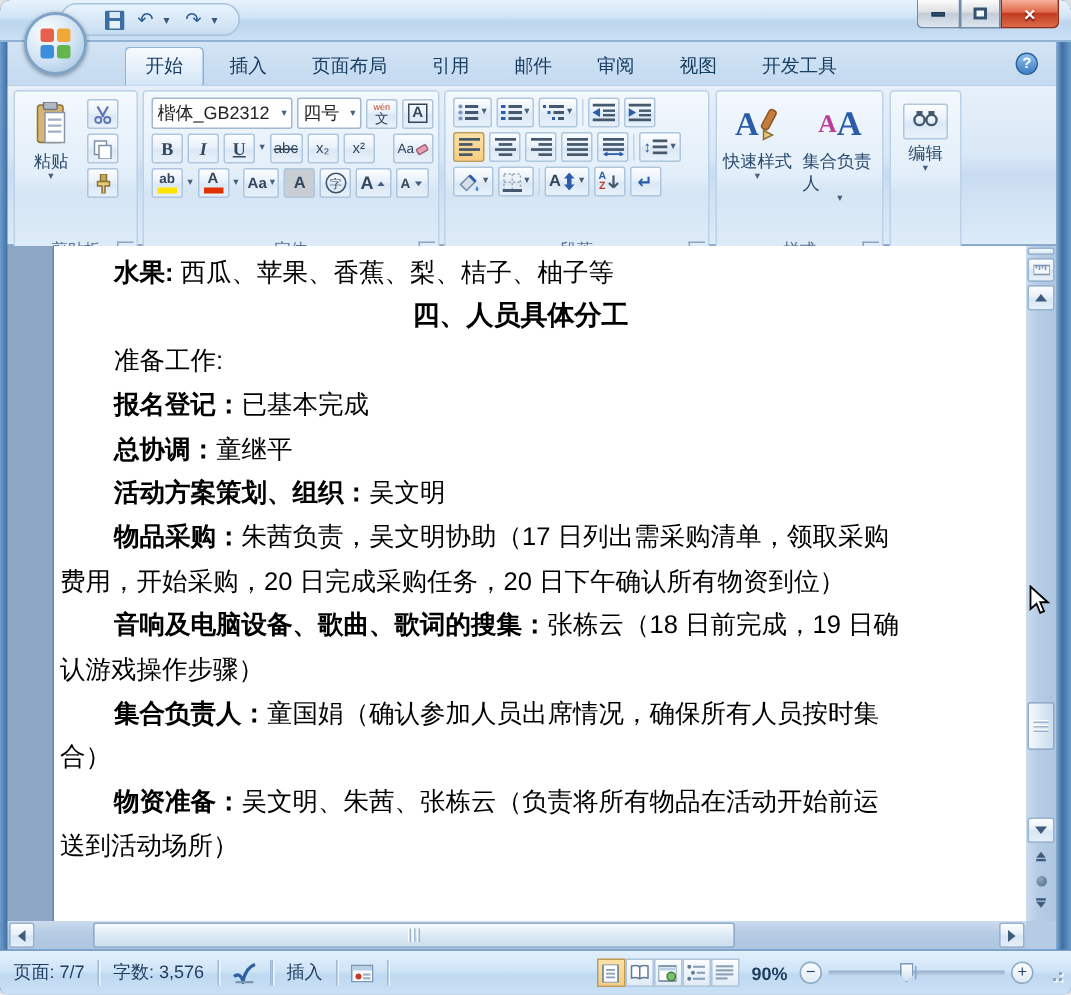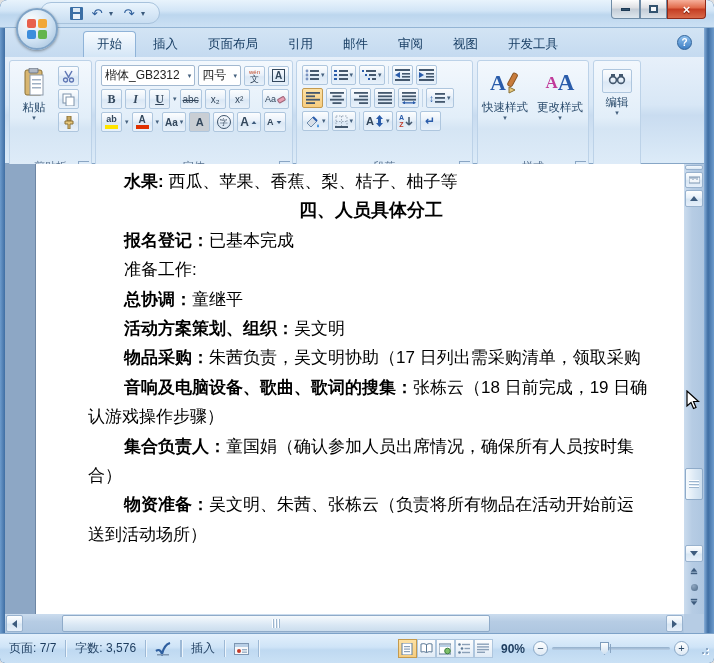--- a/index.html
+++ b/index.html
@@ -74,21 +74,21 @@
   .underbar .bar { width:13px; height:4px; margin-top:1px; }
   .stack2 { display:flex; flex-direction:column; align-items:center; line-height:7px; }
   .circle-char { width:14px; height:14px; border:1px solid #3c536b; border-radius:50%; font-size:8px; display:flex; align-items:center; justify-content:center; color:#33475c; }
 
   
   .docarea { position:absolute; left:5px; top:164px; width:679px; height:450px; background:#8da7c5; }
   .page { position:absolute; left:31px; top:0; width:648px; height:450px; background:#fff; box-shadow:-1px 0 0 #6d86a4; padding:3px 0 0 4px; overflow:hidden; }
   .docline { height:29.4px; line-height:29.4px; font-size:17px; color:#000; white-space:nowrap; }
   .docline.indent { padding-left:36px; }
   .docline.center { text-align:center; font-weight:bold; font-size:18px; padding-right:30px; }
-  .docline .bl { font-weight:bold;margin-left:48px; }
+  .docline .bl { font-weight:bold; }
 
   
   .vscroll { position:absolute; left:684px; top:164px; width:20px; height:450px; background:linear-gradient(to right,#cbdcee,#b6cce4 40%,#aec6e0); }
   .vbtn { position:absolute; left:1px; width:18px; border:1px solid #98b2ce; border-radius:2px;
     background:linear-gradient(to bottom,#fdfefe,#e7f0f9 45%,#d7e6f3 55%,#e6effa); display:flex; align-items:center; justify-content:center; color:#3e5c7e; }
   .split-handle { position:absolute; left:1px; top:1px; width:18px; height:5px; border:1px solid #98b2ce; border-radius:2px; background:linear-gradient(#f4f9fd,#d9e7f4); }
   .vthumb { position:absolute; left:1px; top:304px; width:18px; height:32px; border:1px solid #8fabc9; border-radius:2px;
     background:linear-gradient(to right,#f6fafd,#d9e7f4 60%,#cbdded); display:flex; flex-direction:column; align-items:center; justify-content:center; gap:2px; }
   .vthumb i { width:10px; height:1px; background:#9db6cf; box-shadow:0 -1px 0 #fff; }
   .tri { width:0; height:0; }
@@ -490,21 +490,21 @@
               </svg>
           </span>
           <span class="blabel">快速样式</span>
           <span class="dd">▾</span>
         </div>
         <div class="bigbtn" style="width:52px;">
           <span class="ic" style="height:30px; gap:0;">
             <span style="font-size:17px; font-weight:bold; color:#c03a9a; font-family:'Liberation Serif','DejaVu Serif',serif;">A</span>
             <span style="font-size:23px; font-weight:bold; color:#2a5caa; font-family:'Liberation Serif','DejaVu Serif',serif;">A</span>
           </span>
-          <span class="blabel">更改样式</span>
+          <span class="blabel">集合负责人</span>
           <span class="dd">▾</span>
         </div>
       </div>
       <div class="glabel">样式</div>
       <span class="launcher"></span>
     </div>
 
     <div class="rgroup" style="left:588px; width:48px;">
       <div style="display:flex; justify-content:center; padding-top:4px;">
         <div class="bigbtn" style="width:42px;">
@@ -523,25 +523,26 @@
           <span class="dd">▾</span>
         </div>
       </div>
     </div>
   </div>
 
   <div class="docarea">
     <div class="page">
       <div class="docline indent"><span class="bl">水果:</span><span> 西瓜、苹果、香蕉、梨、桔子、柚子等</span></div>
       <div class="docline center"><span class="bl">四、人员具体分工</span><span></span></div>
+      <div class="docline indent"><span class="bl"></span><span>准备工作:</span></div>
       <div class="docline indent"><span class="bl">报名登记：</span><span>已基本完成</span></div>
-      <div class="docline indent"><span class="bl"></span><span>准备工作:</span></div>
       <div class="docline indent"><span class="bl">总协调：</span><span>童继平</span></div>
       <div class="docline indent"><span class="bl">活动方案策划、组织：</span><span>吴文明</span></div>
       <div class="docline indent"><span class="bl">物品采购：</span><span>朱茜负责，吴文明协助（17 日列出需采购清单，领取采购</span></div>
+      <div class="docline"><span class="bl"></span><span>费用，开始采购，20 日完成采购任务，20 日下午确认所有物资到位）</span></div>
       <div class="docline indent"><span class="bl">音响及电脑设备、歌曲、歌词的搜集：</span><span>张栋云（18 日前完成，19 日确</span></div>
       <div class="docline"><span class="bl"></span><span>认游戏操作步骤）</span></div>
       <div class="docline indent"><span class="bl">集合负责人：</span><span>童国娟（确认参加人员出席情况，确保所有人员按时集</span></div>
       <div class="docline"><span class="bl"></span><span>合）</span></div>
       <div class="docline indent"><span class="bl">物资准备：</span><span>吴文明、朱茜、张栋云（负责将所有物品在活动开始前运</span></div>
       <div class="docline"><span class="bl"></span><span>送到活动场所）</span></div>
     </div>
   </div>
 
   <div class="vscroll">

